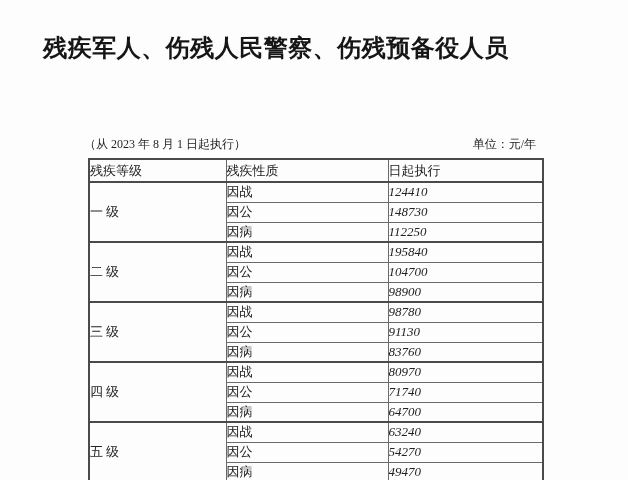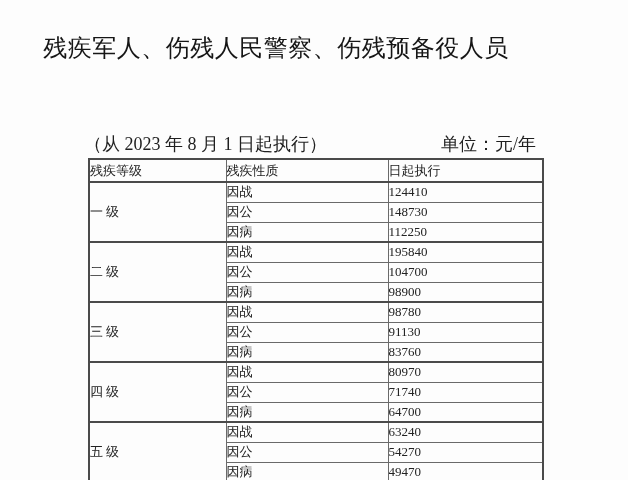--- a/index.html
+++ b/index.html
@@ -21,37 +21,37 @@
   }
   .title {
     position: absolute;
     left: 0;
     top: 33px;
     width: 552px;
     margin: 0;
     text-align: center;
     font-size: 24px;
     line-height: 30px;
-    font-weight: 400;
+    font-weight: 700;
     letter-spacing: 0.5px;
     color: #161616;
   }
   .title .tline {
     display: block;
     white-space: nowrap;
   }
   .meta {
     position: absolute;
     left: 84px;
     top: 137px;
     width: 452px;
     display: flex;
     justify-content: space-between;
     align-items: flex-end;
-    font-size: 18px;
+    font-size: 12px;
     line-height: 15px;
     color: #1f1f1f;
     white-space: nowrap;
   }
   table.pension-table {
     position: absolute;
     left: 88px;
     top: 158px;
     width: 454px;
     border-collapse: collapse;
@@ -76,20 +76,21 @@
   .pension-table tbody tr { height: 20px; }
   .pension-table tr.group-first th,
   .pension-table tr.group-first td {
     border-top: 2px solid #4a4a4a;
   }
   .grade-cell {
     letter-spacing: 3px;
   }
   .amount-cell {
     font-family: "Liberation Serif", "DejaVu Serif", serif;
+    font-style: italic;
   }
 </style>
 </head>
 <body>
 
 <div class="page">
 
   <h1 class="title">
     <span class="tline">残疾军人、伤残人民警察、伤残预备役人员</span>
   </h1>

